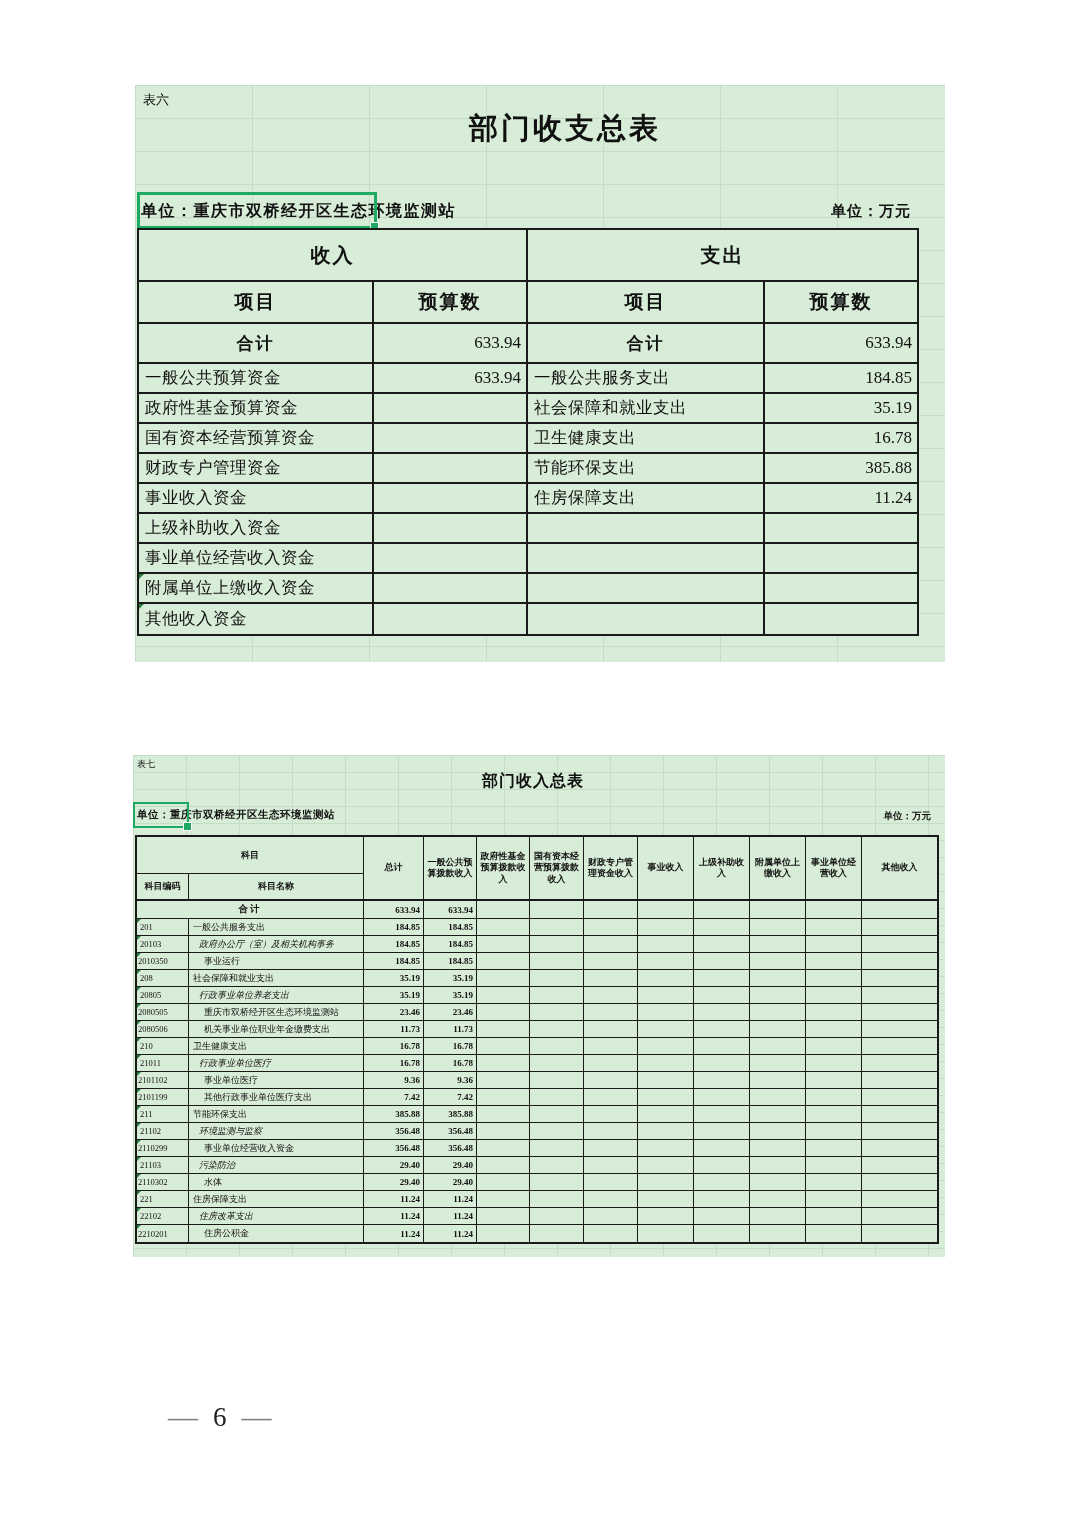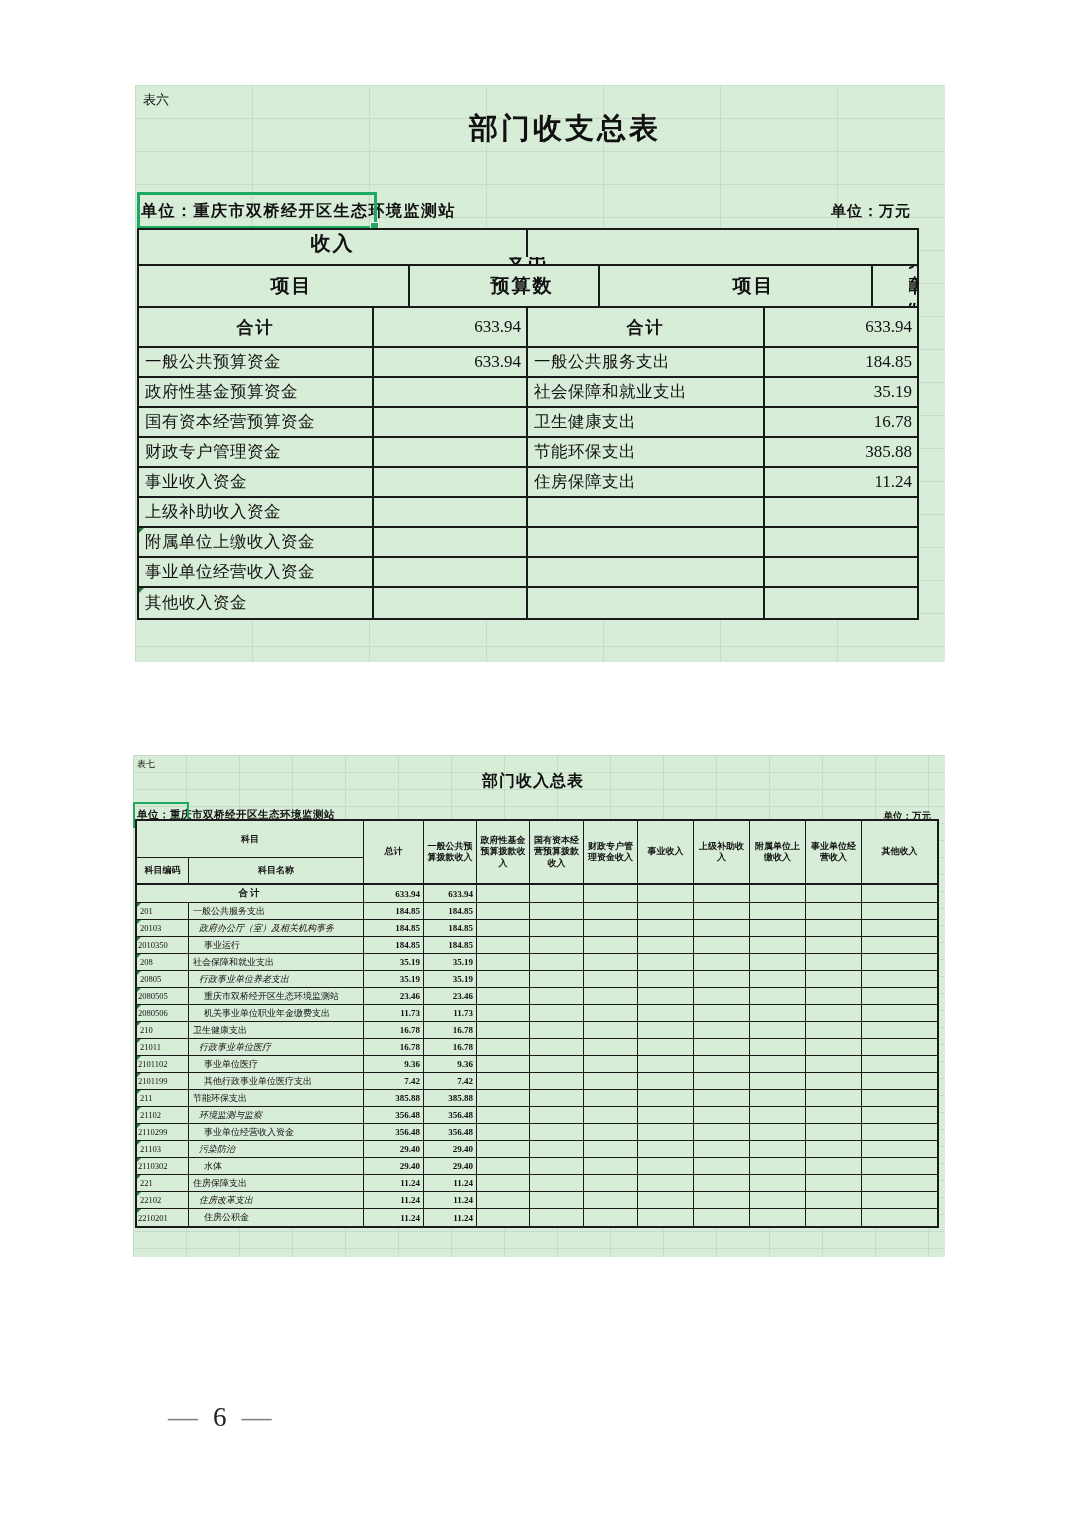--- a/index.html
+++ b/index.html
@@ -38,34 +38,34 @@
   .sel1{left:2px;top:107px;width:240px;height:37px;}
   .sel2{left:0px;top:47px;width:56px;height:26px;border-width:2px;}
   .sel-handle{position:absolute;right:-5px;bottom:-5px;width:7px;height:7px;background:var(--sel);border:1px solid #fff;}
 
   
   .t1{position:absolute;left:2px;top:143px;width:778px;border:2px solid var(--line);background:var(--sheet-bg);box-sizing:content-box;}
   .t1-row{display:flex;border-bottom:2px solid var(--line);box-sizing:border-box;}
   .t1 .t1-body .t1-row:last-child{border-bottom:none;}
   .t1 .c{display:flex;align-items:center;box-sizing:border-box;border-right:2px solid var(--line);position:relative;overflow:hidden;}
   .t1 .c:last-child{border-right:none;}
-  .t1-h1{height:36px;flex-direction:column;}
+  .t1-h1{height:52px;}
   .t1-h2{height:42px;}
   .t1-trow{height:40px;}
   .t1-body .t1-row{height:30px;}
   .w-in{width:389px;}.w-ex{flex:1;}
   .i-item{width:235px;}.i-val{width:154px;}.e-item{width:237px;}.e-val{flex:1;}
   .hd{justify-content:center;font-weight:bold;font-size:20px;letter-spacing:2px;}
-  .hd2{justify-content:center;font-weight:bold;font-size:19px;letter-spacing:2px;margin-left:36px;}
+  .hd2{justify-content:center;font-weight:bold;font-size:19px;letter-spacing:2px;}
   .t1 .item{padding-left:6px;font-size:16.5px;letter-spacing:.5px;}
   .t1 .ctr{justify-content:center;font-weight:bold;font-size:17px;letter-spacing:2px;}
   .t1 .num{justify-content:flex-end;padding-right:5px;font-size:17px;}
 
   
-  .t2{position:absolute;left:2px;top:64px;width:800px;border:2px solid var(--line);background:var(--sheet-bg);font-size:9px;box-sizing:content-box;}
+  .t2{position:absolute;left:2px;top:80px;width:800px;border:2px solid var(--line);background:var(--sheet-bg);font-size:9px;box-sizing:content-box;}
   .t2-head{display:flex;height:64px;border-bottom:2px solid var(--line);box-sizing:border-box;}
   .t2-hl{width:227px;border-right:1px solid var(--line);display:flex;flex-direction:column;box-sizing:border-box;}
   .t2-subject{height:37px;display:flex;align-items:center;justify-content:center;font-weight:bold;border-bottom:1px solid var(--line);box-sizing:border-box;}
   .t2-sub{display:flex;flex:1;}
   .t2-hcode{width:52px;border-right:1px solid var(--line);display:flex;align-items:center;justify-content:center;font-weight:bold;box-sizing:border-box;}
   .t2-hname{flex:1;display:flex;align-items:center;justify-content:center;font-weight:bold;}
   .t2-hc{display:flex;align-items:center;justify-content:center;text-align:center;font-weight:bold;border-right:1px solid var(--line);padding:0 2px;box-sizing:border-box;line-height:1.25;}
   .t2-head .t2-hc:last-child{border-right:none;}
   .t2-row{display:flex;height:17px;border-bottom:1px solid var(--line);box-sizing:border-box;}
   .t2-trow{height:18px;}
@@ -156,27 +156,27 @@
           <div class="c item e-item">住房保障支出</div>
           <div class="c num e-val">11.24</div>
         </div>
         <div class="t1-row">
           <div class="c item i-item">上级补助收入资金</div>
           <div class="c num i-val"></div>
           <div class="c item e-item"></div>
           <div class="c num e-val"></div>
         </div>
         <div class="t1-row">
-          <div class="c item i-item">附属单位上缴收入资金<div class="tri"></div></div>
+          <div class="c item i-item">事业单位经营收入资金</div>
           <div class="c num i-val"></div>
           <div class="c item e-item"></div>
           <div class="c num e-val"></div>
         </div>
         <div class="t1-row">
-          <div class="c item i-item">事业单位经营收入资金</div>
+          <div class="c item i-item">附属单位上缴收入资金<div class="tri"></div></div>
           <div class="c num i-val"></div>
           <div class="c item e-item"></div>
           <div class="c num e-val"></div>
         </div>
         <div class="t1-row">
           <div class="c item i-item">其他收入资金<div class="tri"></div></div>
           <div class="c num i-val"></div>
           <div class="c item e-item"></div>
           <div class="c num e-val"></div>
         </div>

